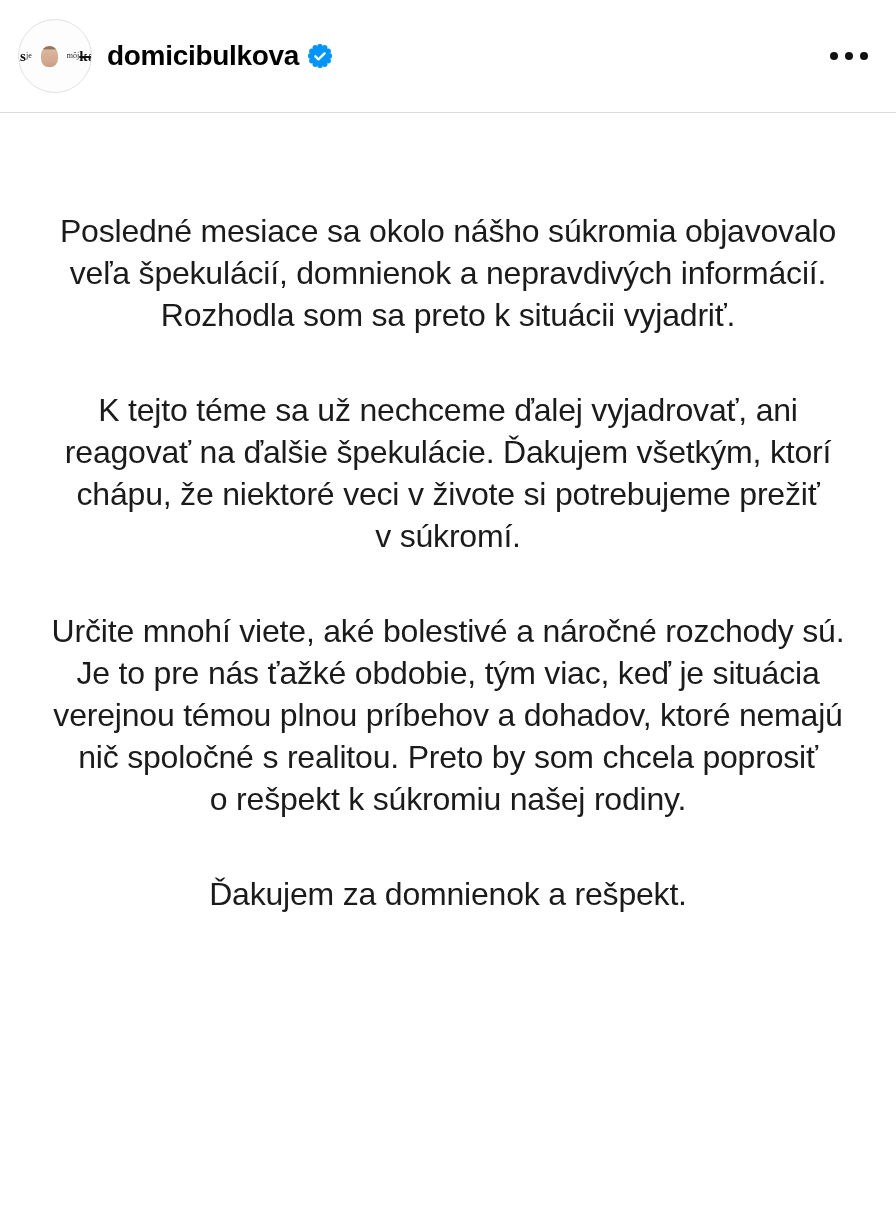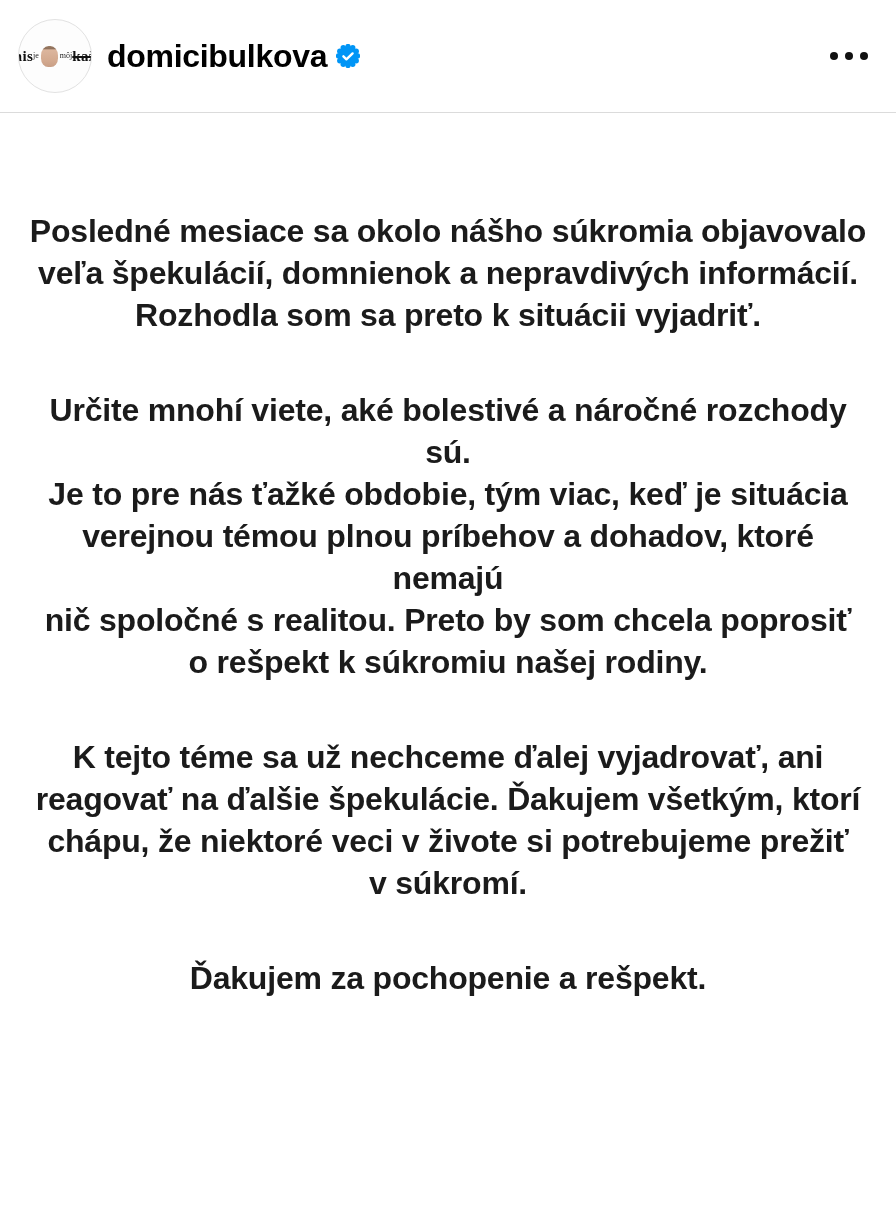--- a/index.html
+++ b/index.html
@@ -40,21 +40,21 @@
     font-family: "Liberation Serif", serif;
     font-weight: 700;
     color: #111;
     font-size: 15px;
     line-height: 16px;
     letter-spacing: 0.3px;
   }
   .avatar .cover-mid {
     display: flex;
     align-items: center;
-    gap: 2px;
+    gap: 9px;
     height: 22px;
   }
   .avatar .cover-small {
     font-family: "Liberation Serif", serif;
     font-size: 8px;
     color: #222;
     line-height: 8px;
   }
   .avatar .cover-face {
     width: 17px; height: 21px;
@@ -64,21 +64,21 @@
   .avatar .cover-title.bottom {
     text-decoration: line-through;
     text-decoration-thickness: 2px;
   }
   .username-wrap {
     display: flex;
     align-items: center;
     margin-left: 15px;
   }
   .username {
-    font-size: 32px;
+    font-size: 28px;
     font-weight: 700;
     letter-spacing: -0.3px;
     color: #000;
     cursor: pointer;
   }
   .verified {
     width: 24px; height: 24px;
     margin-left: 9px;
     flex: 0 0 auto;
   }
@@ -103,21 +103,21 @@
     padding: 97px 28px 0 28px;
     text-align: center;
   }
   .post-image p {
     font-size: 32px;
     line-height: 42px;
     letter-spacing: -0.2px;
     color: #1b1b1b;
     white-space: pre-line;
     margin: 0 0 53px 0;
-    font-weight: 700;
+    font-weight: 400;
   }
   .post-image p:last-child { margin-bottom: 0; }
 </style>
 </head>
 <body>
 
 <div class="screen">
 
   <div class="post-header">
 
@@ -160,25 +160,25 @@
           <span class="dot"></span>
       </span>
     </button>
 
   </div>
 
   <div class="post-image">
     <p>Posledné mesiace sa okolo nášho súkromia objavovalo
 veľa špekulácií, domnienok a nepravdivých informácií.
 Rozhodla som sa preto k situácii vyjadriť.</p>
+    <p>K tejto téme sa už nechceme ďalej vyjadrovať, ani
+reagovať na ďalšie špekulácie. Ďakujem všetkým, ktorí
+chápu, že niektoré veci v živote si potrebujeme prežiť
+v súkromí.</p>
     <p>Určite mnohí viete, aké bolestivé a náročné rozchody sú.
 Je to pre nás ťažké obdobie, tým viac, keď je situácia
 verejnou témou plnou príbehov a dohadov, ktoré nemajú
 nič spoločné s realitou. Preto by som chcela poprosiť
 o rešpekt k súkromiu našej rodiny.</p>
-    <p>K tejto téme sa už nechceme ďalej vyjadrovať, ani
-reagovať na ďalšie špekulácie. Ďakujem všetkým, ktorí
-chápu, že niektoré veci v živote si potrebujeme prežiť
-v súkromí.</p>
-    <p>Ďakujem za pochopenie a rešpekt.</p>
+    <p>Ďakujem za domnienok a rešpekt.</p>
   </div>
 
 </div>
 
 </body></html>

